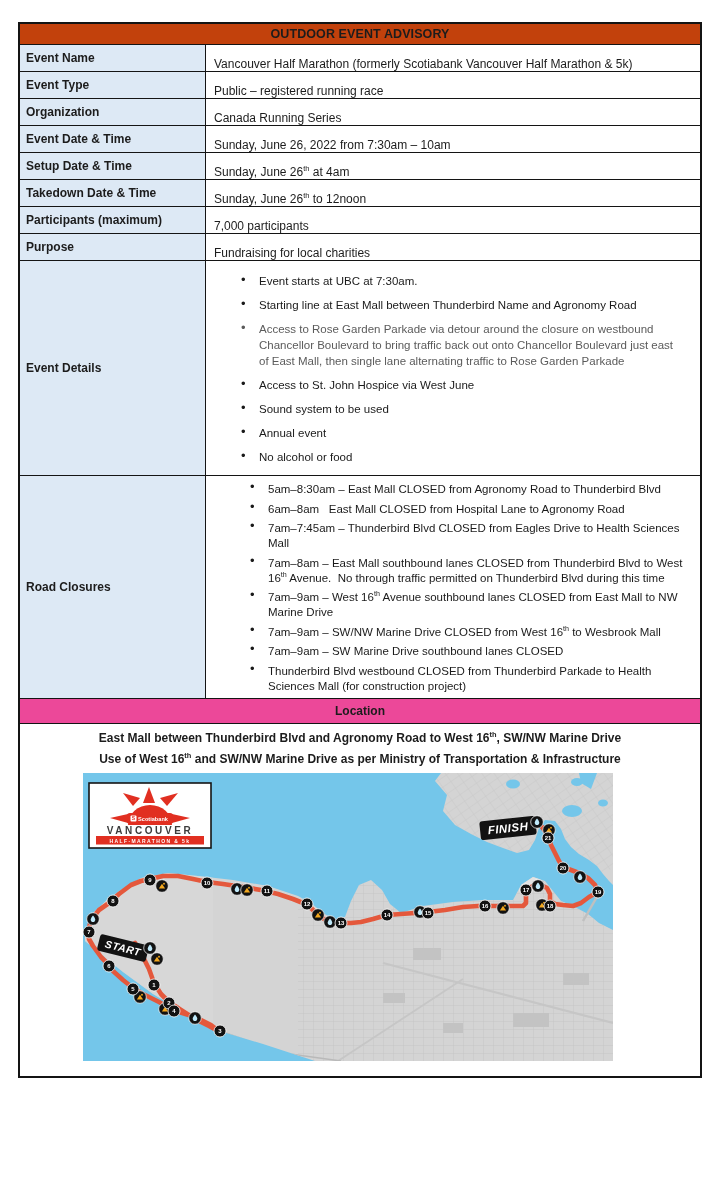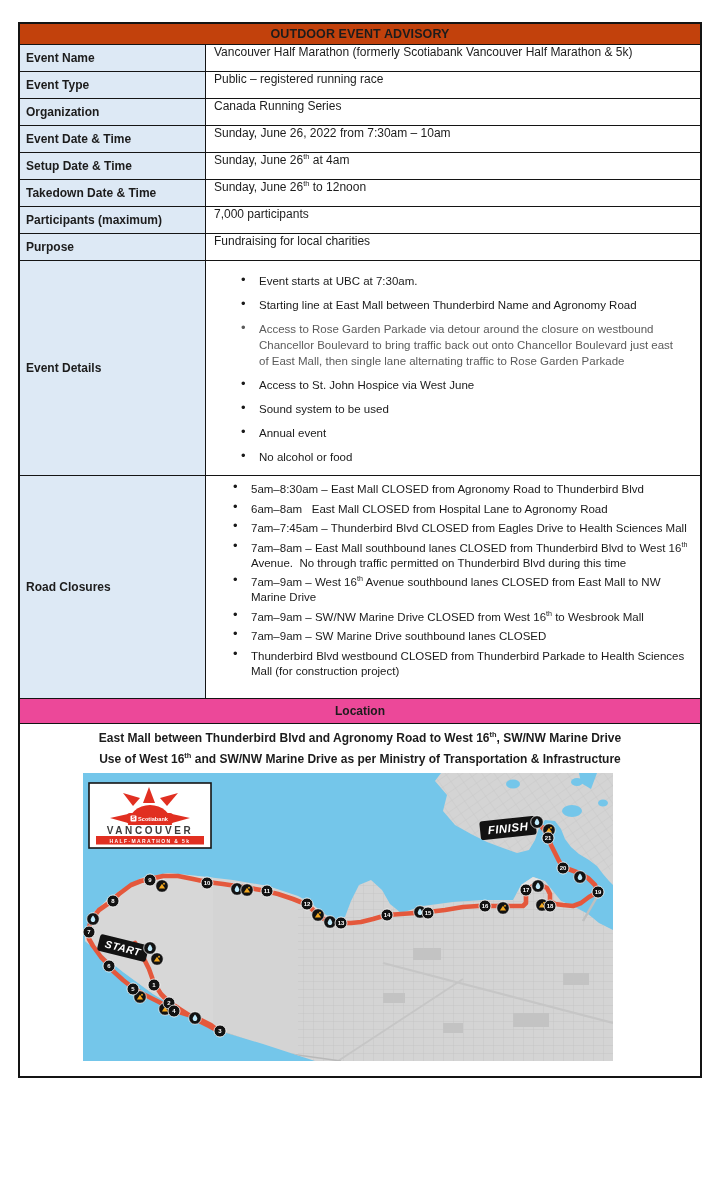--- a/index.html
+++ b/index.html
@@ -2,24 +2,24 @@
 <html><head>
 <meta charset="utf-8">
 <style>
   html,body{margin:0;padding:0;background:#ffffff;}
   body{width:720px;height:1186px;position:relative;font-family:"Liberation Sans",sans-serif;color:#1c1c1c;}
   .doc{position:absolute;left:18px;top:22px;width:684px;box-sizing:border-box;border:2px solid #141414;background:#fff;}
   .thead{height:20px;display:flex;align-items:center;justify-content:center;background:#c2410c;font-weight:700;font-size:12.5px;letter-spacing:.1px;}
   .trow{display:flex;border-top:1px solid #141414;}
   .trow.simple{height:26px;}
   .lcell{width:186px;flex:none;background:#dde9f5;border-right:1px solid #141414;display:flex;align-items:center;padding:0 2px 0 6px;font-weight:700;font-size:12px;box-sizing:border-box;line-height:13px;}
-  .vcell{flex:1;display:flex;align-items:flex-start;padding:0 8px;font-size:12px;min-width:0;}
+  .vcell{flex:1;display:flex;align-items:flex-end;padding:0 8px;font-size:12px;min-width:0;}
   .vcell.list{display:block;padding:4px 0 2px 0;}
   ul.bullets{margin:0;padding:0;list-style:none;}
-  .bullets li{position:relative;padding-left:45px;padding-right:12px;font-size:11.5px;line-height:16px;color:#1a1a1a;}
+  .bullets li{position:relative;padding-left:45px;padding-right:12px;font-size:11.5px;line-height:16px;color:#1a1a1a;margin-left:17px;}
   .bullets li::before{content:"\2022";position:absolute;left:27px;top:-1px;font-size:13px;}
   .bullets.tight li{margin:8px;}
   .bullets.spaced li{line-height:15px;padding-top:2px;padding-bottom:2.5px;}
   .bullets li.muted{color:#5b5b5b;}
   .lochead{height:24px;display:flex;align-items:center;justify-content:center;background:#ec4899;font-weight:700;font-size:12px;border-top:1px solid #141414;}
   .locbody{border-top:1px solid #141414;padding:4px 0 15px 0;}
   .locline{text-align:center;font-size:12px;font-weight:700;line-height:21px;}
   .map-wrap{width:492px;height:288px;margin:3px 0 0 63px;text-align:center;}
   .map-wrap svg{display:block;}
   sup{font-size:.62em;vertical-align:super;line-height:0;}

